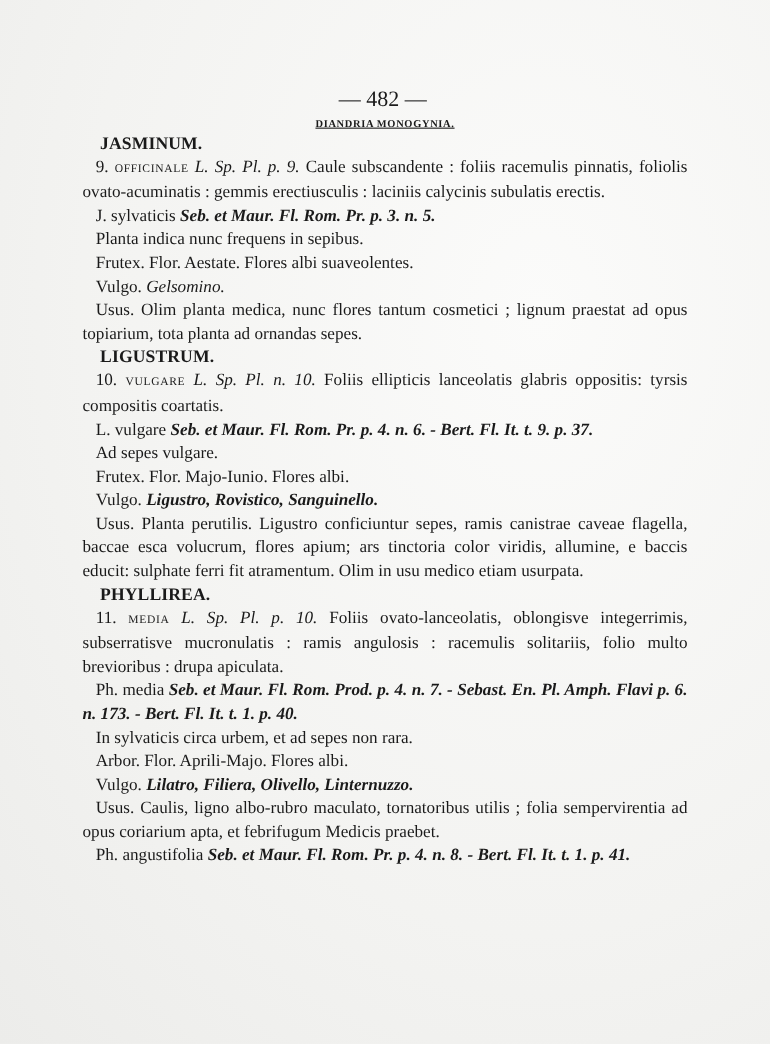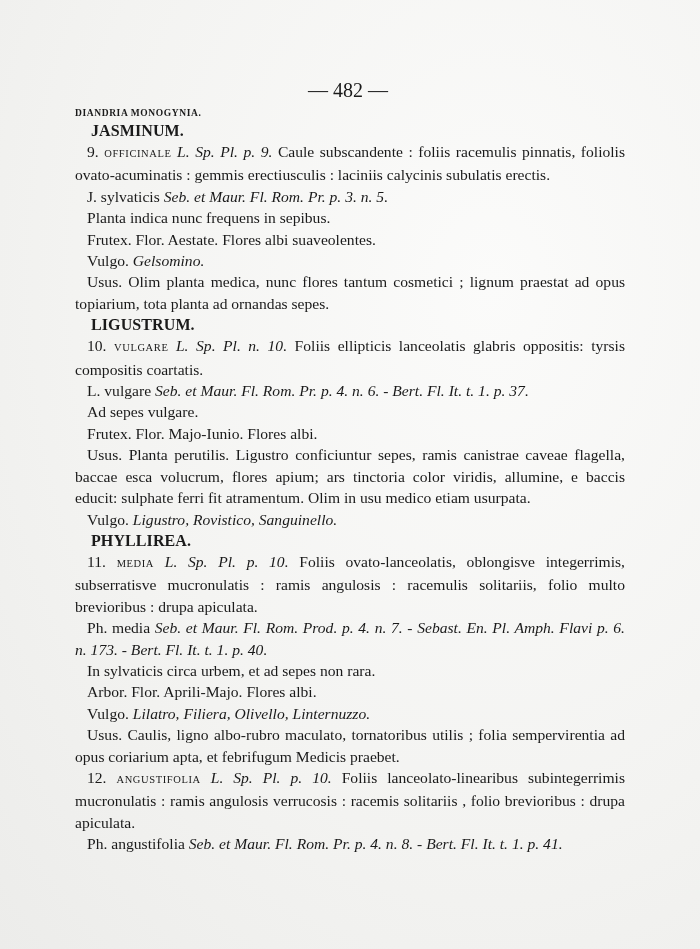--- a/index.html
+++ b/index.html
@@ -6,27 +6,27 @@
   body {
     width: 700px; height: 949px; overflow: hidden;
     background: #f4f4f2;
     background-image: radial-gradient(ellipse at 70% 30%, #fbfbfa 0%, #f3f3f1 60%, #ececea 100%);
     font-family: "Liberation Serif", "DejaVu Serif", serif;
     color: #1a1a1a;
     position: relative;
   }
   .page { position: absolute; left: 75px; top: 62px; width: 550px; }
   .pagenum { text-align: center; font-size: 20px; line-height: 24px; margin-left: -4px; margin-top: 16px; }
-  .running { text-align: left; font-size: 9.5px; letter-spacing: 0.6px; font-weight: bold; margin-top: 4px; line-height: 14px; }
+  .running { text-align: center; font-size: 9.5px; letter-spacing: 0.6px; font-weight: bold; margin-top: 4px; line-height: 14px; text-decoration: underline; }
   .genus { font-size: 16px; font-weight: bold; margin-left: 16px; line-height: 21px; letter-spacing: 0.1px; }
   .p { font-size: 15.6px; line-height: 21.4px; text-align: justify; text-indent: 12px; }
   .p.one { text-align: left; }
   .sc { font-size: 10.5px; letter-spacing: 0.6px; text-transform: uppercase; }
   i, .it { font-style: italic; margin-top: 42px; }
-  .bi { font-style: italic; font-weight: normal; }
+  .bi { font-style: italic; font-weight: bold; }
 </style>
 </head>
 <body>
 
 <div class="page">
   <div class="pagenum">— 482 —</div>
   <div class="running">DIANDRIA MONOGYNIA.</div>
 
   <div>
     <div class="genus">JASMINUM.</div>
@@ -37,36 +37,35 @@
       <div class="p one">Frutex. Flor. Aestate. Flores albi suaveolentes.</div>
       <div class="p one"><span>Vulgo.</span> <span class="it">Gelsomino.</span></div>
       <div class="p">Usus. Olim planta medica, nunc flores tantum cosmetici ; lignum praestat ad opus topiarium, tota planta ad ornandas sepes.</div>
     </div>
   </div>
 
   <div>
     <div class="genus">LIGUSTRUM.</div>
     <div>
       <div class="p"><span>10.</span> <span class="sc">vulgare</span> <span class="it">L. Sp. Pl. n. 10.</span> <span>Foliis ellipticis lanceolatis glabris oppositis: tyrsis compositis coartatis.</span></div>
-      <div class="p one"><span>L. vulgare</span> <span class="bi">Seb. et Maur. Fl. Rom. Pr. p. 4. n. 6. - Bert. Fl. It. t. 1. p. 37.</span></div>
+      <div class="p one"><span>L. vulgare</span> <span class="bi">Seb. et Maur. Fl. Rom. Pr. p. 4. n. 6. - Bert. Fl. It. t. 9. p. 37.</span></div>
       <div class="p one">Ad sepes vulgare.</div>
       <div class="p one">Frutex. Flor. Majo-Iunio. Flores albi.</div>
+      <div class="p one"><span>Vulgo.</span> <span class="bi">Ligustro, Rovistico, Sanguinello.</span></div>
       <div class="p">Usus. Planta perutilis. Ligustro conficiuntur sepes, ramis canistrae caveae flagella, baccae esca volucrum, flores apium; ars tinctoria color viridis, allumine, e baccis educit: sulphate ferri fit atramentum. Olim in usu medico etiam usurpata.</div>
-      <div class="p one"><span>Vulgo.</span> <span class="bi">Ligustro, Rovistico, Sanguinello.</span></div>
     </div>
   </div>
 
   <div>
     <div class="genus">PHYLLIREA.</div>
     <div>
       <div class="p"><span>11.</span> <span class="sc">media</span> <span class="it">L. Sp. Pl. p. 10.</span> <span>Foliis ovato-lanceolatis, oblongisve integerrimis, subserratisve mucronulatis : ramis angulosis : racemulis solitariis, folio multo brevioribus : drupa apiculata.</span></div>
       <div class="p"><span>Ph. media</span> <span class="bi">Seb. et Maur. Fl. Rom. Prod. p. 4. n. 7. - Sebast. En. Pl. Amph. Flavi p. 6. n. 173. - Bert. Fl. It. t. 1. p. 40.</span></div>
       <div class="p one">In sylvaticis circa urbem, et ad sepes non rara.</div>
       <div class="p one">Arbor. Flor. Aprili-Majo. Flores albi.</div>
       <div class="p one"><span>Vulgo.</span> <span class="bi">Lilatro, Filiera, Olivello, Linternuzzo.</span></div>
       <div class="p">Usus. Caulis, ligno albo-rubro maculato, tornatoribus utilis ; folia sempervirentia ad opus coriarium apta, et febrifugum Medicis praebet.</div>
     </div>
     <div>
-      <div class="p"><span>12.</span> <span class="sc">angustifolia</span> <span class="it">L. Sp. Pl. p. 10.</span> <span>Foliis lanceolato-linearibus subintegerrimis mucronulatis : ramis angulosis verrucosis : racemis solitariis , folio brevioribus : drupa apiculata.</span></div>
       <div class="p"><span>Ph. angustifolia</span> <span class="bi">Seb. et Maur. Fl. Rom. Pr. p. 4. n. 8. - Bert. Fl. It. t. 1. p. 41.</span></div>
     </div>
   </div>
 </div>
 
 </body></html>

